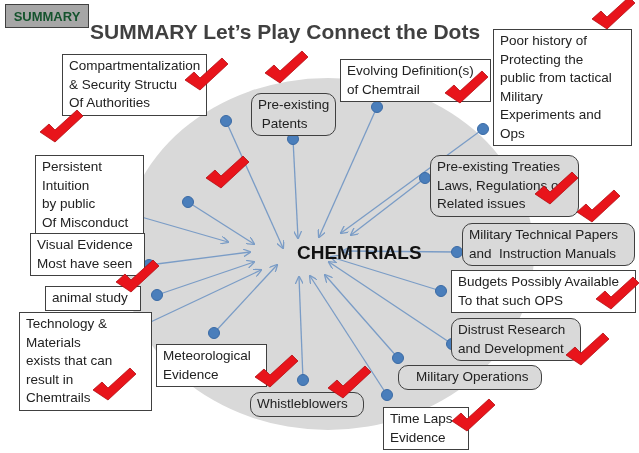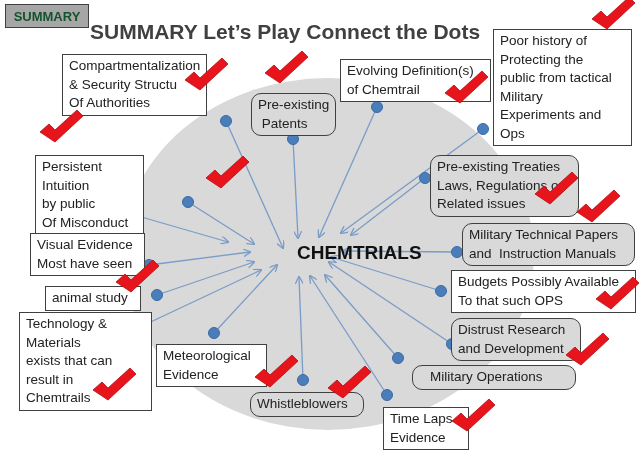--- a/index.html
+++ b/index.html
@@ -98,21 +98,21 @@
 To that such OPS</div>
   <div class="box" style="left:19px;top:312px;width:133px;">Technology &amp;
 Materials
 exists that can
 result in
 Chemtrails</div>
   <div class="box grey" style="left:451px;top:318px;width:130px;">Distrust Research
 and Development</div>
   <div class="box" style="left:156px;top:344px;width:111px;">Meteorological
 Evidence</div>
-  <div class="box grey" style="left:412px;top:365px;width:164px;padding-left:17px;">Military Operations</div>
+  <div class="box grey" style="left:398px;top:365px;width:144px;padding-left:17px;">Military Operations</div>
   <div class="box grey" style="left:250px;top:392px;width:114px;">Whistleblowers</div>
   <div class="box" style="left:383px;top:407px;width:86px;">Time Laps
 Evidence</div>
 
   <div class="center">CHEMTRIALS</div>
 
   <svg class="checks" viewBox="0 0 639 453" id="checks">
       <path d="M185,80 L194,72 L200,78 L222,58 L228,64 L200,90 Z" fill="#e8141b" stroke="#b30d12" stroke-width="0.8"></path>
       <path d="M265,73 L274,65 L280,71 L302,51 L308,57 L280,83 Z" fill="#e8141b" stroke="#b30d12" stroke-width="0.8"></path>
       <path d="M445,93 L454,85 L460,91 L482,71 L488,77 L460,103 Z" fill="#e8141b" stroke="#b30d12" stroke-width="0.8"></path>

